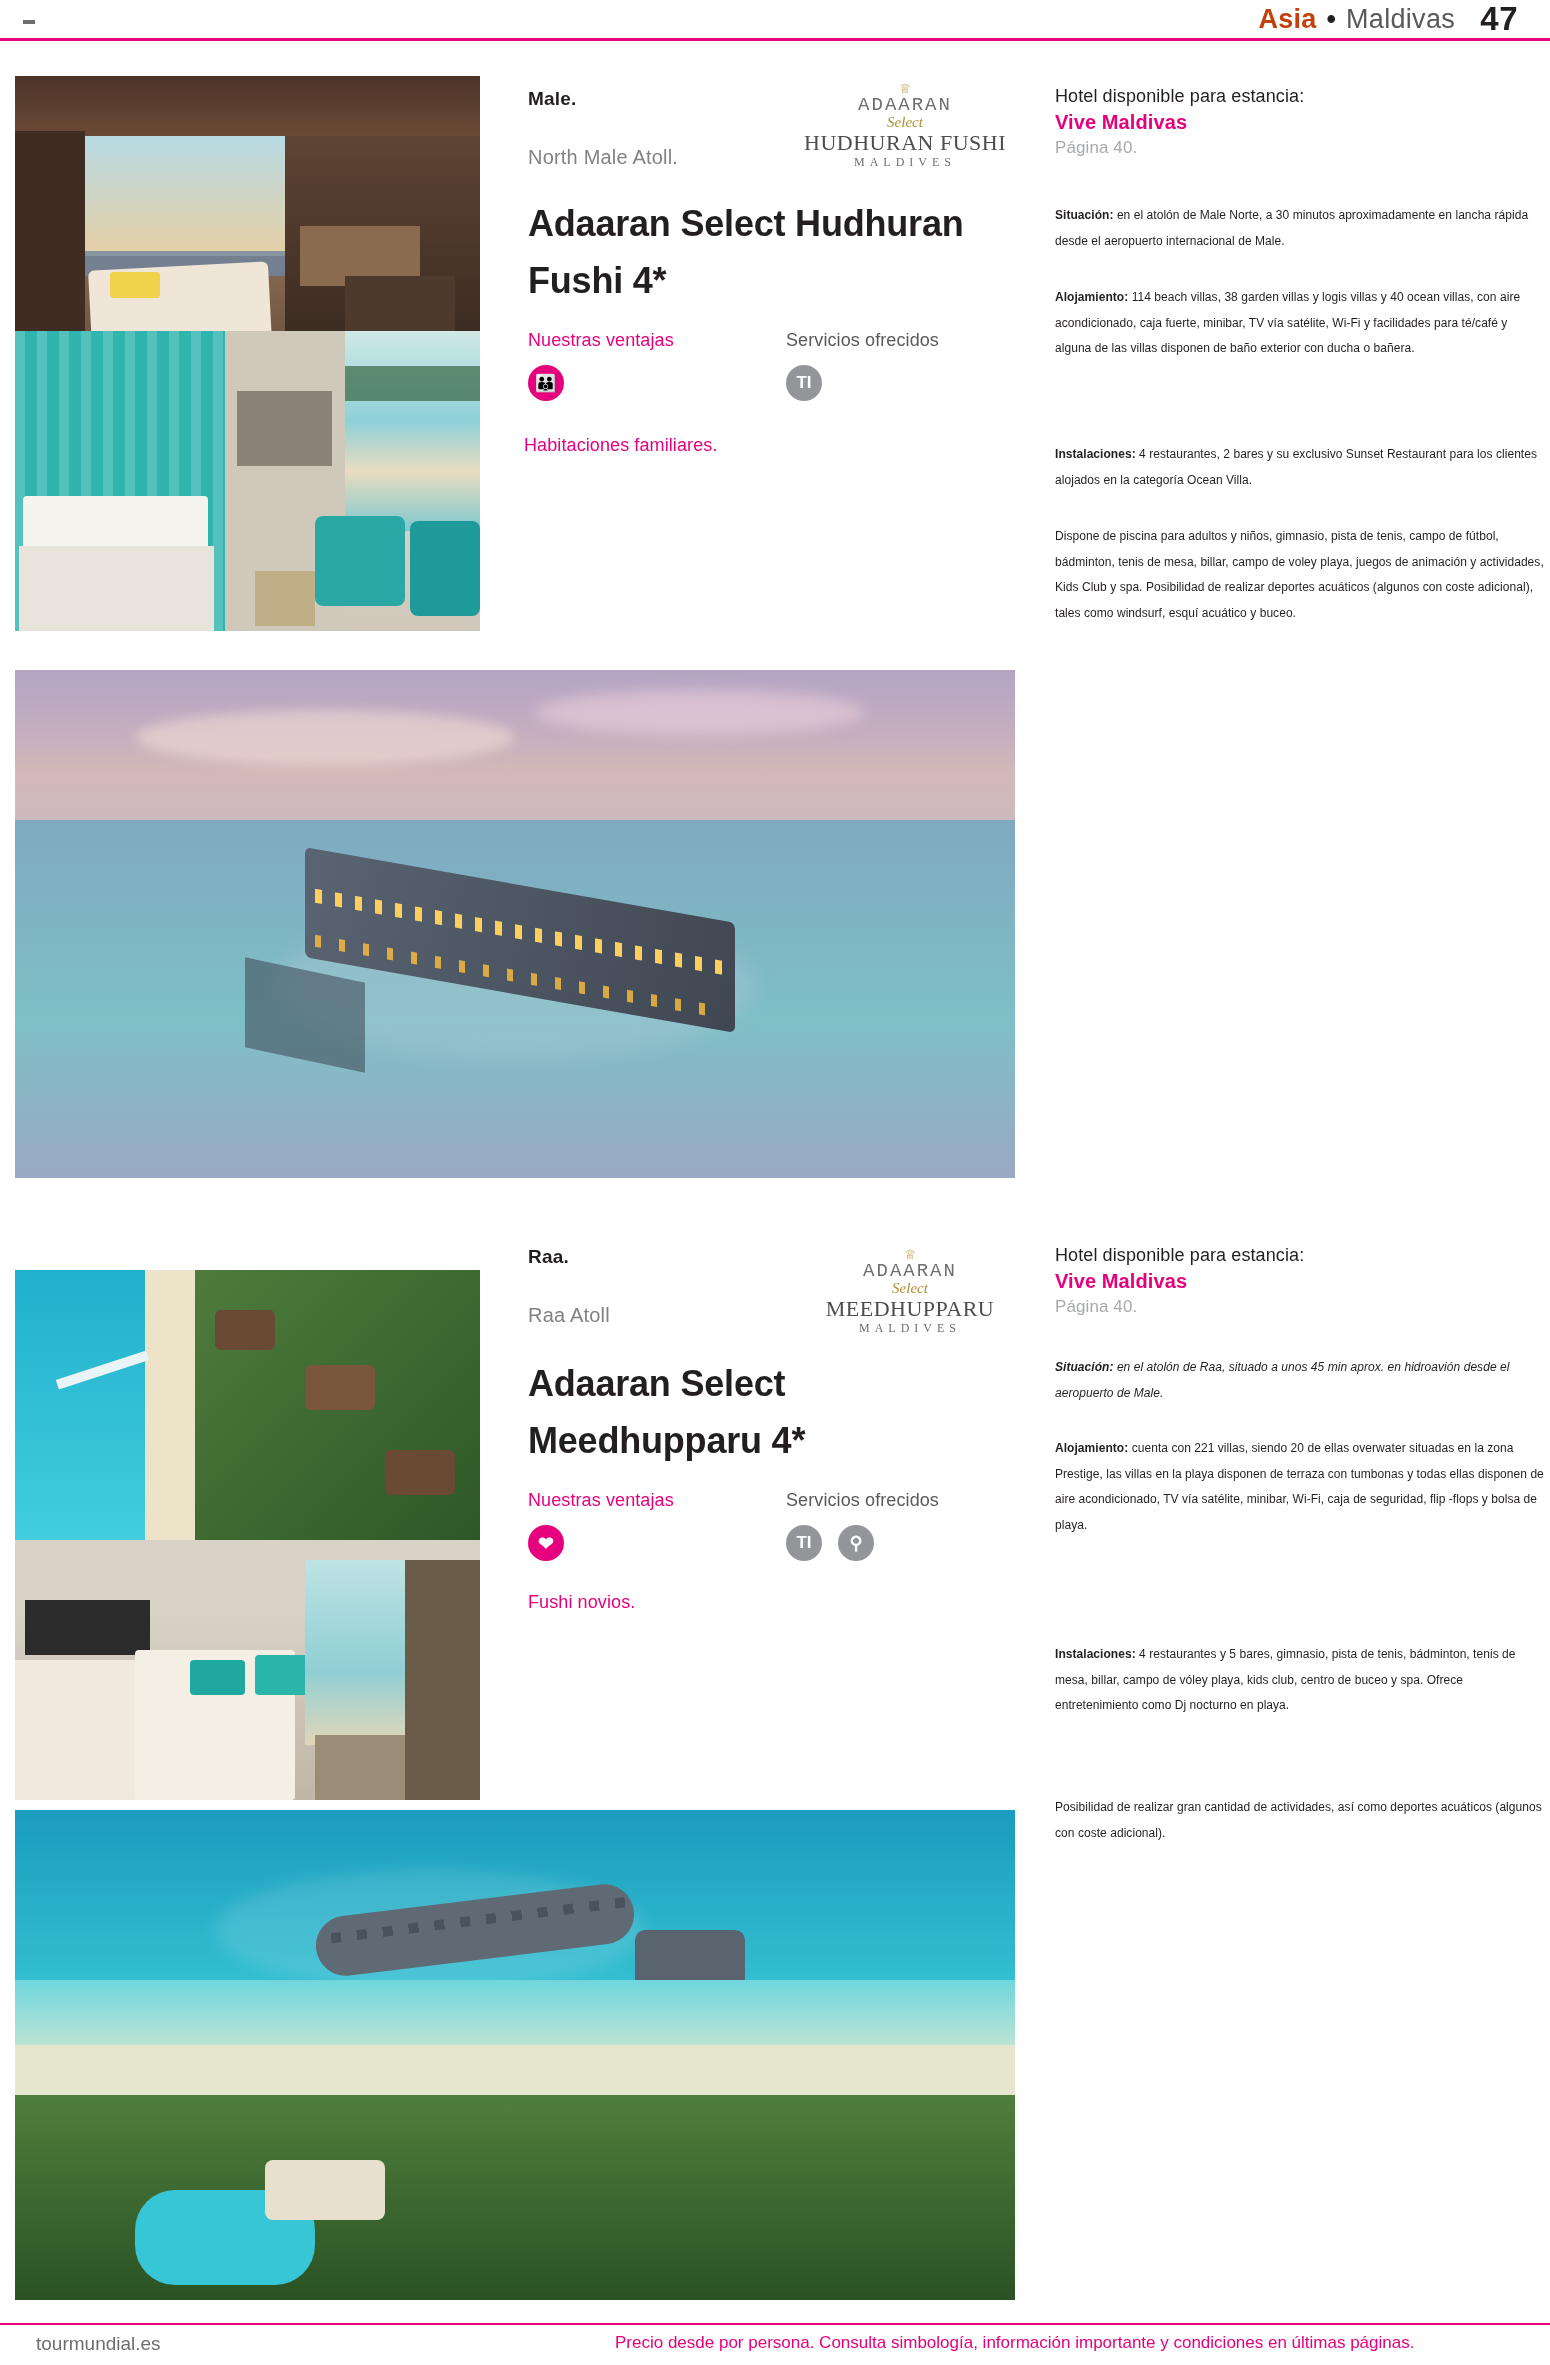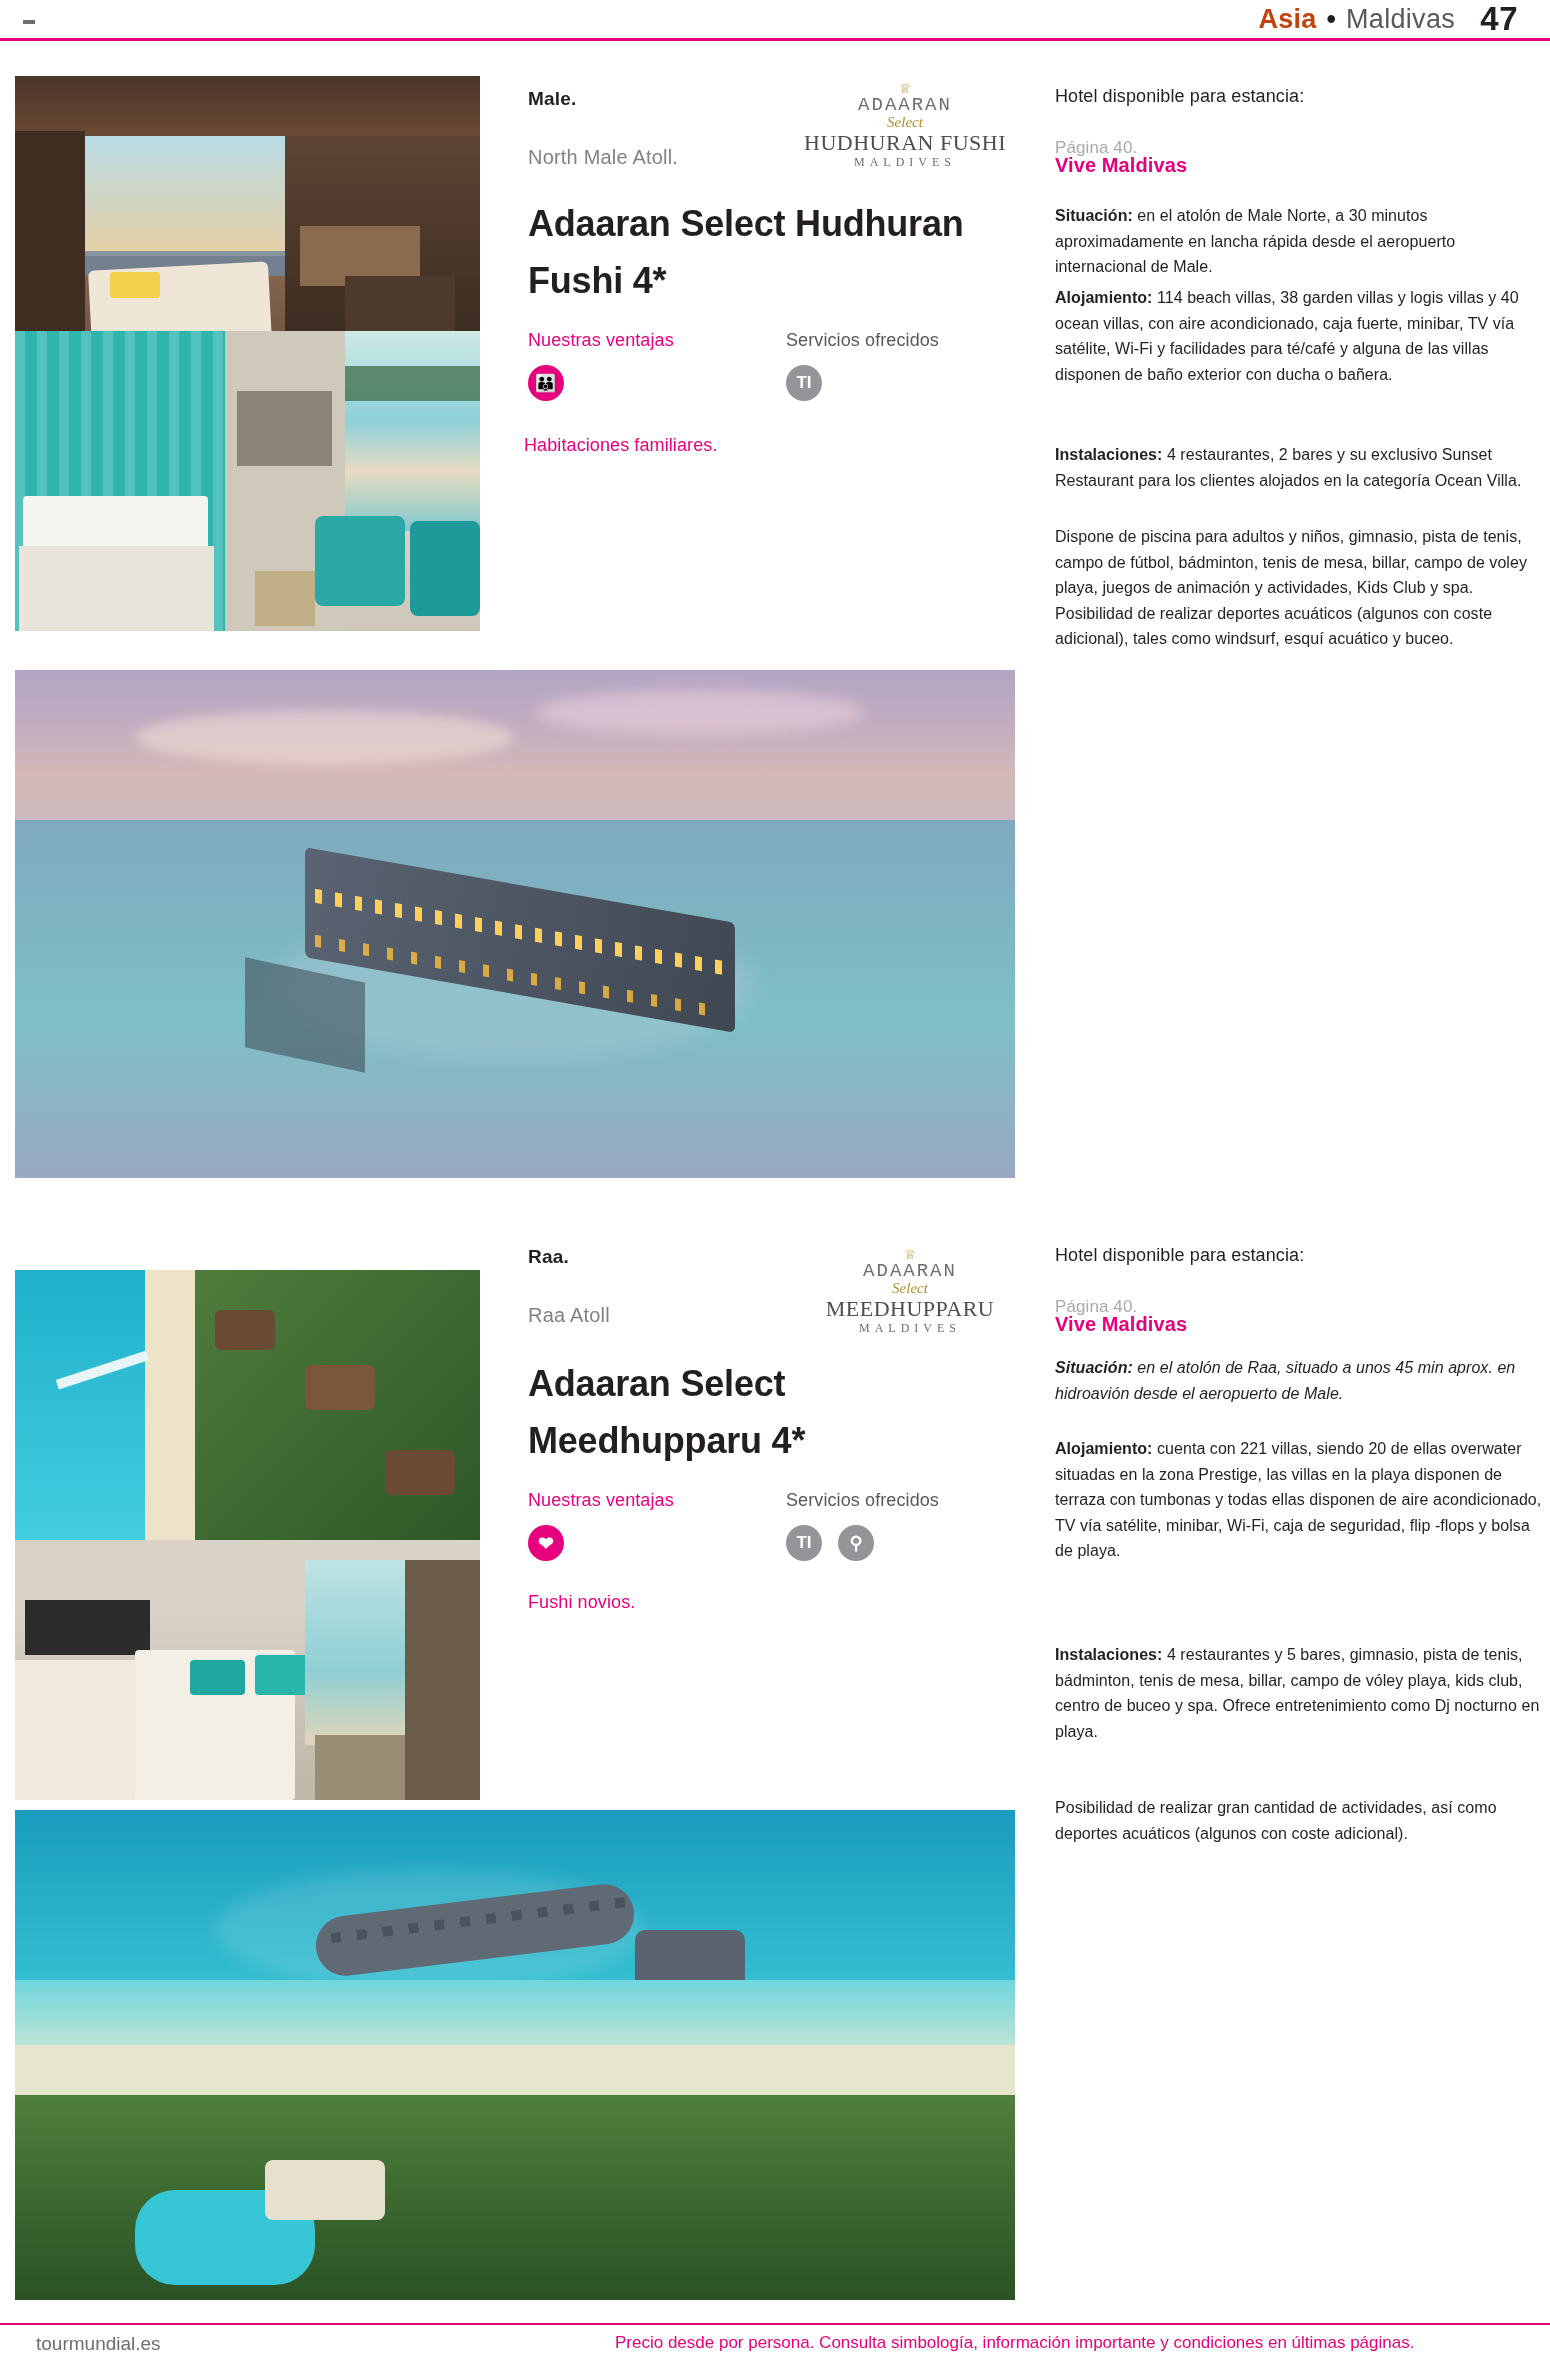--- a/index.html
+++ b/index.html
@@ -138,32 +138,31 @@
     font-size: 18px;
     color: #231f20;
     letter-spacing: 0.1px;
   }
   .avail-name {
     position: absolute;
     font-size: 20px;
     font-weight: bold;
     color: #e6007e;
     letter-spacing: 0.1px;
-    margin-top: 43px;
   }
   .avail-page {
     position: absolute;
     font-size: 17px;
     color: #a7a9ac;
     letter-spacing: 0.1px;
   }
   .desc {
     position: absolute;
     width: 492px;
-    font-size: 16px;
+    font-size: 12px;
     line-height: 25.5px;
     color: #231f20;
     letter-spacing: 0.05px;
     text-align: left;
   }
   .desc b { font-weight: bold; }
 
   
   .logo {
     position: absolute;

